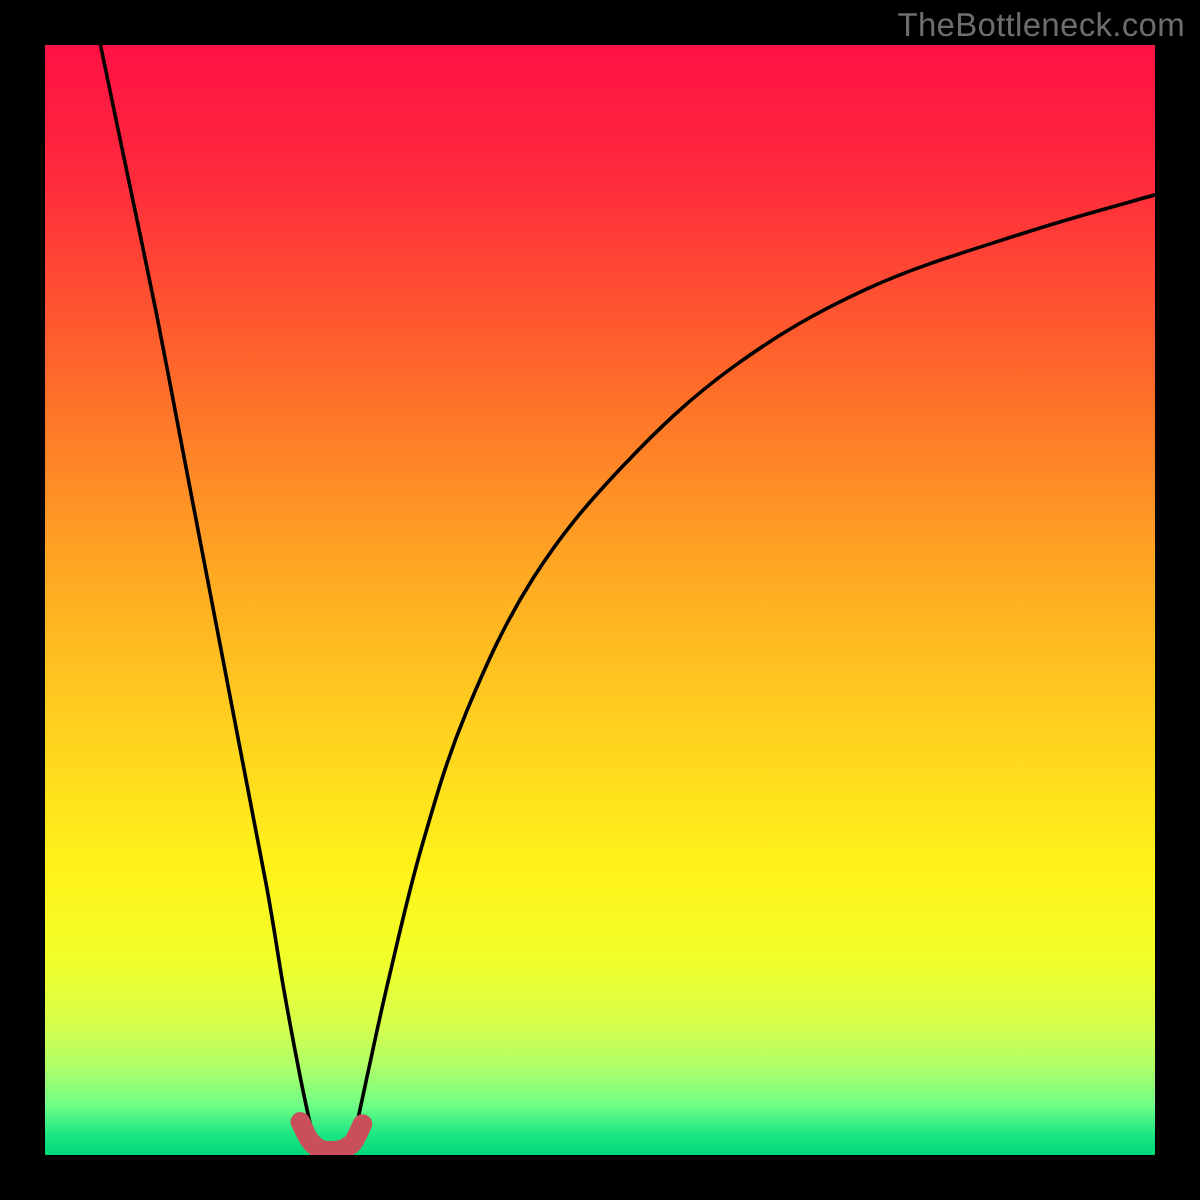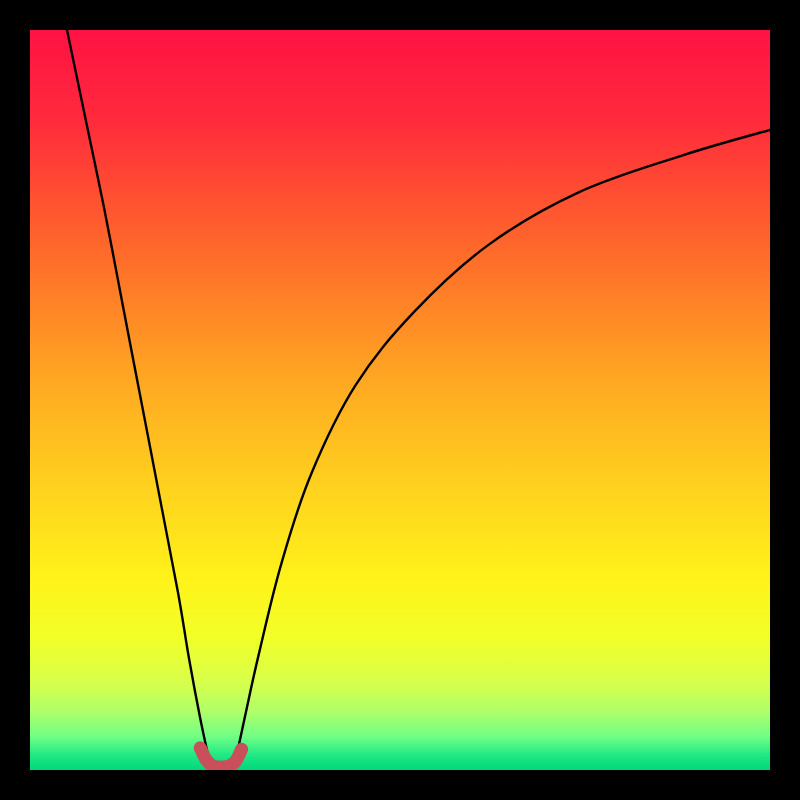--- a/index.html
+++ b/index.html
@@ -79,13 +79,14 @@
     </svg>
 
     <svg class="curves" viewBox="0 0 740 740" preserveAspectRatio="none">
       <path id="left-branch" fill="none" stroke-width="2.4" stroke-linecap="round" stroke-linejoin="round" d="M 37 0 C 40.33 15.983999999999991, 48.84 56.83199999999995, 55.5 88.79999999999995 C 62.16 120.76799999999996, 67.34 144.3, 74 177.60000000000002 C 80.66 210.90000000000003, 85.84 239.168, 92.5 273.8 C 99.16 308.432, 104.34 335.368, 111 370 C 117.66 404.632, 122.84 431.568, 129.5 466.2 C 136.16 500.832, 142.672 533.096, 148 562.4 C 153.328 591.704, 155.10399999999998 606.356, 159.1 629 C 163.096 651.644, 166.204 668.22, 170.20000000000002 688.2 C 174.19600000000003 708.1800000000001, 179.302 730.676, 181.29999999999998 740" stroke="#000000"></path>
       <path id="right-branch" fill="none" stroke-width="2.4" stroke-linecap="round" stroke-linejoin="round" d="M 203.50000000000003 740 C 205.49800000000002 730.676, 209.938 709.5120000000001, 214.6 688.2 C 219.262 666.888, 222.74 649.572, 229.4 621.6 C 236.06 593.628, 242.27600000000004 564.7679999999999, 251.60000000000002 532.8 C 260.92400000000004 500.83199999999994, 267.88 475.968, 281.2 444 C 294.52 412.032, 306.952 384.504, 325.6 355.2 C 344.24800000000005 325.89599999999996, 360.824 306.508, 384.8 281.2 C 408.776 255.892, 429.496 235.91200000000003, 458.8 214.60000000000002 C 488.10400000000004 193.288, 512.9680000000001 178.78399999999993, 547.6 162.79999999999995 C 582.232 146.81599999999997, 616.5680000000001 137.12200000000007, 651.2 125.80000000000007 C 685.832 114.47800000000007, 724.016 104.562, 740 99.89999999999998" stroke="#000000"></path>
       <path id="bottom-marker" fill="none" stroke-width="13" stroke-linecap="round" stroke-linejoin="round" d="M 170.20000000000002 717.8 C 171.2656 719.9312, 173.9888 726.4431999999999, 176.12 729.64 C 178.2512 732.8368, 179.9088 734.228, 182.04000000000002 735.56 C 184.17120000000003 736.8919999999999, 185.8288 736.7736, 187.96 737.04 C 190.09120000000001 737.3063999999999, 191.7488 737.3063999999999, 193.88 737.04 C 196.0112 736.7736, 197.6688 736.6256, 199.8 735.56 C 201.93120000000002 734.4943999999999, 203.58880000000002 734.0504, 205.72000000000003 731.12 C 207.85120000000003 728.1896, 210.57440000000003 721.4112, 211.64000000000001 719.28" stroke="#c9505a"></path>
     </svg>
 
   </div>
 
+  <div class="watermark">TheBottleneck.com</div>
 </div>
 
 </body></html>

